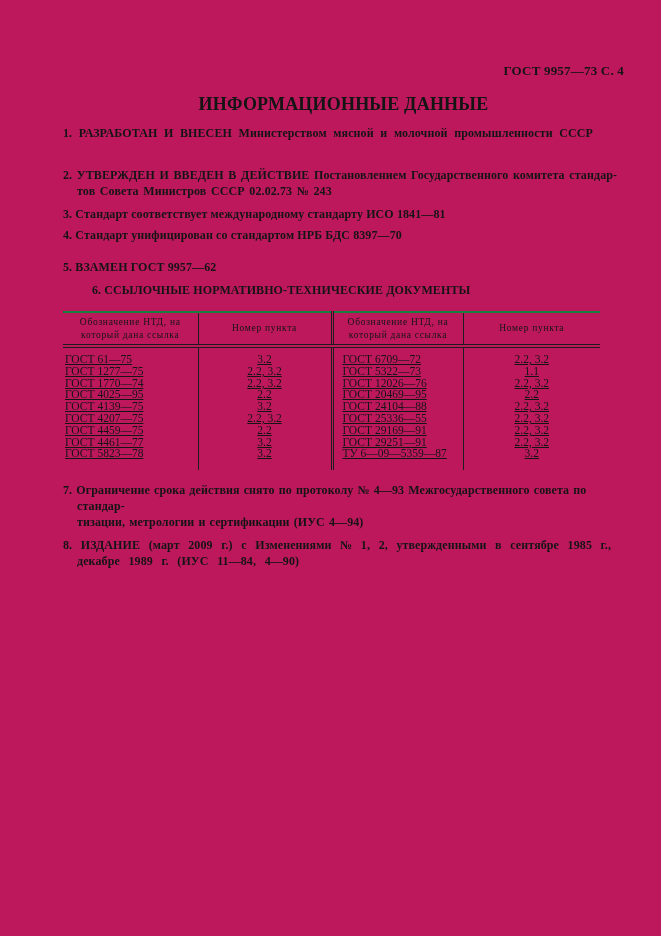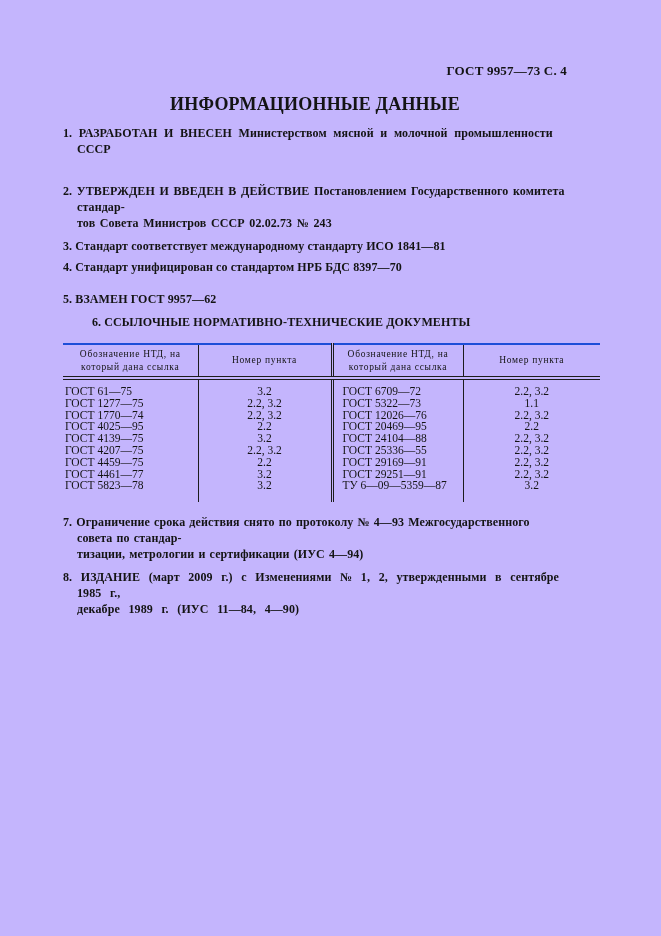--- a/index.html
+++ b/index.html
@@ -6,22 +6,22 @@
   body {
     width: 661px; height: 936px;
     background: #ffffff;
     font-family: "Liberation Serif", "DejaVu Serif", serif;
     color: #141414;
     -webkit-font-smoothing: antialiased;
   }
   .page {
     box-sizing: border-box;
     width: 661px; height: 936px;
-    padding: 64px 94px 40px 63px;
-    background: #c4b5fd;
+    padding: 64px 37px 40px 63px;
+    background: #be185d;
     overflow: hidden;
   }
   .page-header {
     text-align: right;
     font-weight: bold;
     font-size: 13px;
     line-height: 14px;
     letter-spacing: 0.2px;
   }
   .doc-title {
@@ -49,39 +49,40 @@
   .mb-tbl { margin-bottom: 13px; margin-left: 29px; }
   .ws-1 { word-spacing: 3.5px; }
   .ws-2 { word-spacing: 1.5px; }
   .ws-3 { word-spacing: 1px; }
   .ws-4 { word-spacing: 5.5px; }
 
   table.refs {
     border-collapse: collapse;
     table-layout: fixed;
     width: 537px;
-    border-top: 2px solid #1d4ed8;
+    border-top: 2px solid #15803d;
     margin: 0 0 12px 0;
   }
   table.refs th {
     font-weight: normal;
     font-size: 9.5px;
     line-height: 12.5px;
     letter-spacing: 0.7px;
     text-align: center;
     vertical-align: middle;
     padding: 3px 4px;
     white-space: pre-line;
     border-bottom: 4px double #1c1c1c;
   }
   table.refs td {
     font-size: 11.5px;
     line-height: 11.8px;
     padding: 0 2px;
     vertical-align: top;
+    text-decoration: underline;
   }
   table.refs th:nth-child(2), table.refs td:nth-child(2) { border-left: 1px solid #1c1c1c; }
   table.refs th:nth-child(3), table.refs td:nth-child(3) { border-left: 3px double #1c1c1c; }
   table.refs th:nth-child(4), table.refs td:nth-child(4) { border-left: 1px solid #1c1c1c; }
   table.refs td:nth-child(1) { text-align: left; padding-left: 2px; }
   table.refs td:nth-child(3) { text-align: left; padding-left: 9px; }
   table.refs td:nth-child(2), table.refs td:nth-child(4) { text-align: center; }
   table.refs tbody tr:first-child td { padding-top: 6px; }
   table.refs tbody tr:last-child td { padding-bottom: 10px; }
 </style>

